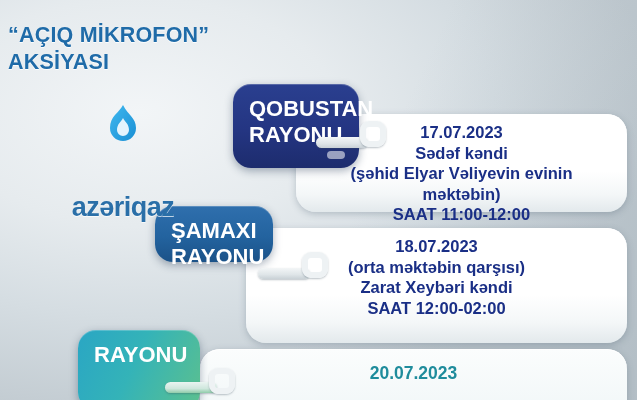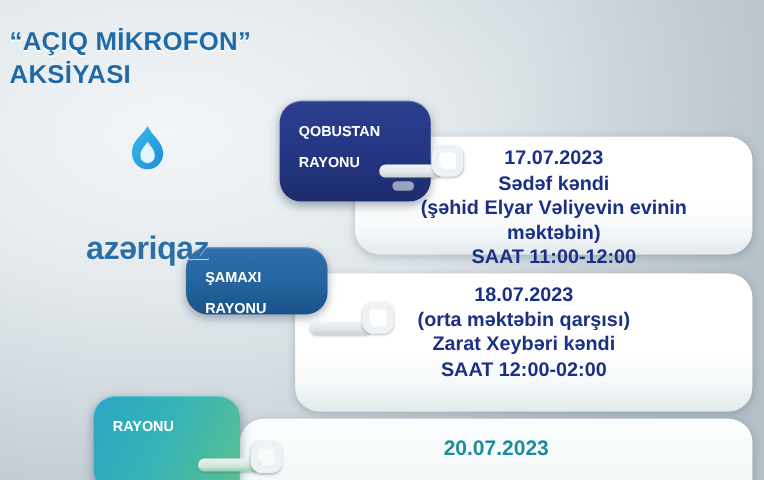--- a/index.html
+++ b/index.html
@@ -80,21 +80,21 @@
   }
   #card-ismayilli .card-text{ color:#1f8c9c; padding-top:14px; font-size:17.5px; }
 
   
   .tag{
     position:absolute;
     border-radius:18px;
     z-index:4;
     color:#fff;
     font-weight:bold;
-    font-size:12px;
+    font-size:22px;
     line-height:26px;
     padding:12px 0 0 16px;
     box-shadow:0 3px 8px rgba(30,50,80,.38), inset 0 1px 0 rgba(255,255,255,.22);
   }
   .tag span{ display:block; }
 
   #tag-qobustan{
     left:233px; top:84px; width:126px; height:84px;
     background:linear-gradient(180deg,#2a3f8f 0%,#243582 55%,#1d2c6d 100%);
   }

